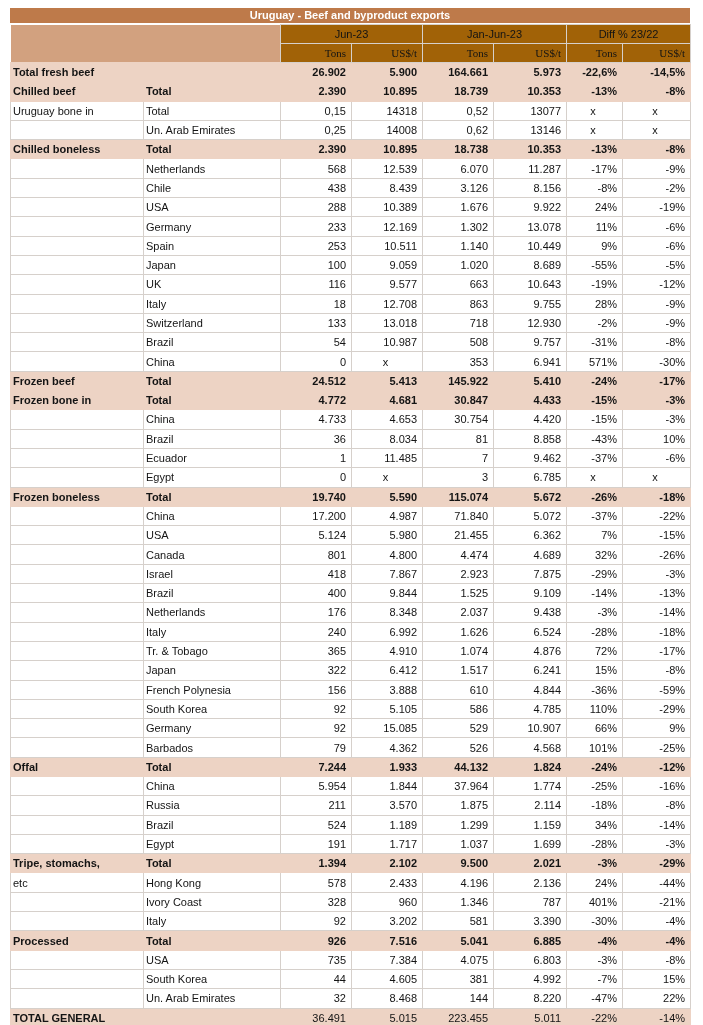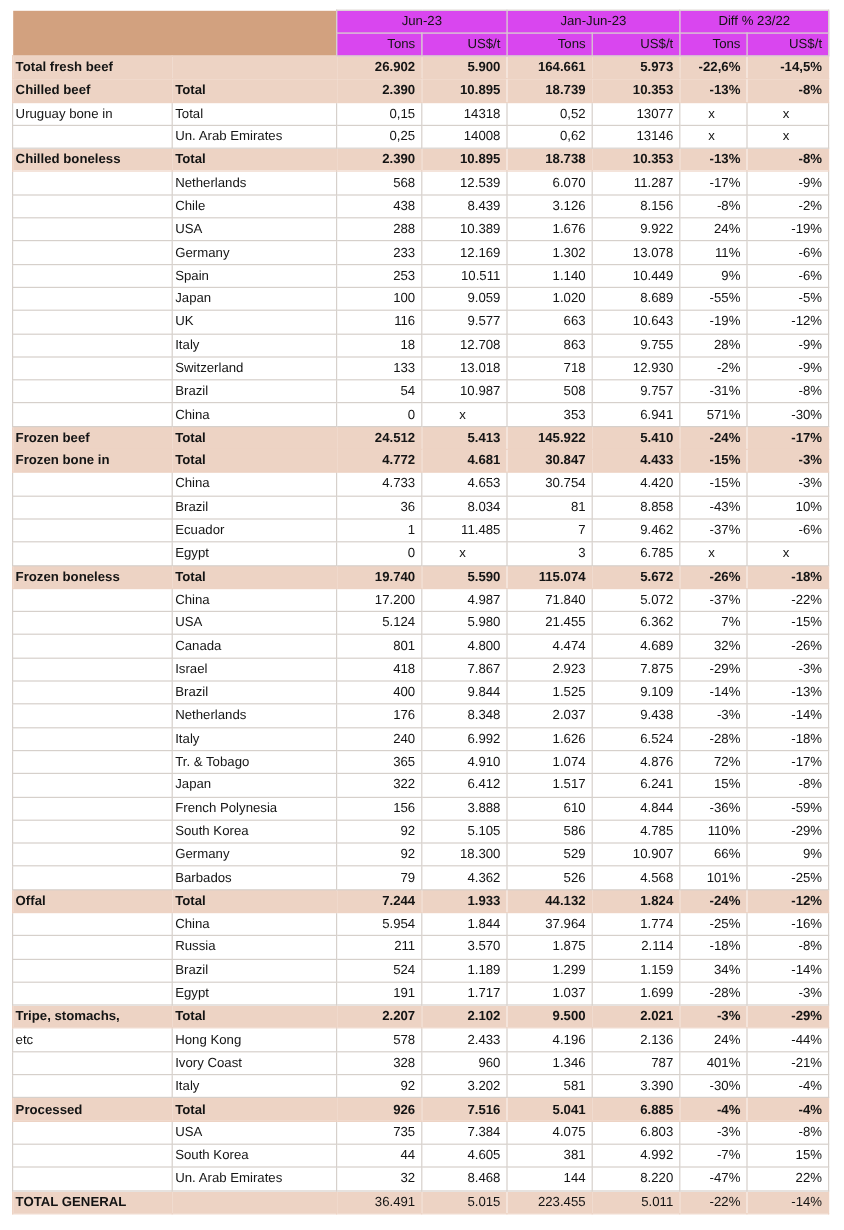--- a/index.html
+++ b/index.html
@@ -27,26 +27,26 @@
     margin-bottom: 1px;
   }
   table {
     border-collapse: collapse;
     table-layout: fixed;
     width: 680px;
   }
   thead tr { height: 19px; }
   thead th {
     font-weight: normal;
-    background: #d946ef;
+    background: #a16207;
     border: 1px solid var(--border);
     padding: 0;
   }
   thead th.group-h { text-align: center; }
-  thead th.sub-h { text-align: right; padding-right: 5px; }
+  thead th.sub-h { text-align: right; padding-right: 5px; font-family: Liberation Serif, serif; }
   td.block {
     background: var(--header-block-bg);
     border: none;
   }
   tbody td {
     height: 19.3px;
     border: 1px solid var(--border);
     padding: 0 5px 0 2px;
     white-space: nowrap;
     overflow: hidden;
@@ -59,20 +59,21 @@
     border-color: var(--highlight-bg);
   }
   tr.tg td { font-weight: normal; }
   tr.tg td:first-child { font-weight: bold; }
   tr.cb td:first-child { font-weight: normal; }
 </style>
 </head>
 <body>
 
 <div class="wrap">
+  <div class="title-bar">Uruguay - Beef and byproduct exports</div>
   <table>
     <colgroup>
       <col style="width:133px">
       <col style="width:137px">
       <col style="width:71px">
       <col style="width:71px">
       <col style="width:71px">
       <col style="width:73px">
       <col style="width:56px">
       <col style="width:68px">
@@ -431,21 +432,21 @@
           <td class="num">5.105</td>
           <td class="num">586</td>
           <td class="num">4.785</td>
           <td class="num">110%</td>
           <td class="num">-29%</td>
         </tr>
         <tr>
           <td></td>
           <td>Germany</td>
           <td class="num">92</td>
-          <td class="num">18.300</td>
+          <td class="num">15.085</td>
           <td class="num">529</td>
           <td class="num">10.907</td>
           <td class="num">66%</td>
           <td class="num">9%</td>
         </tr>
         <tr>
           <td></td>
           <td>Barbados</td>
           <td class="num">79</td>
           <td class="num">4.362</td>
@@ -500,21 +501,21 @@
           <td class="num">191</td>
           <td class="num">1.717</td>
           <td class="num">1.037</td>
           <td class="num">1.699</td>
           <td class="num">-28%</td>
           <td class="num">-3%</td>
         </tr>
         <tr class="hl">
           <td>Tripe, stomachs,</td>
           <td>Total</td>
-          <td class="num">2.207</td>
+          <td class="num">1.394</td>
           <td class="num">2.102</td>
           <td class="num">9.500</td>
           <td class="num">2.021</td>
           <td class="num">-3%</td>
           <td class="num">-29%</td>
         </tr>
         <tr class="cb">
           <td>etc</td>
           <td>Hong Kong</td>
           <td class="num">578</td>

